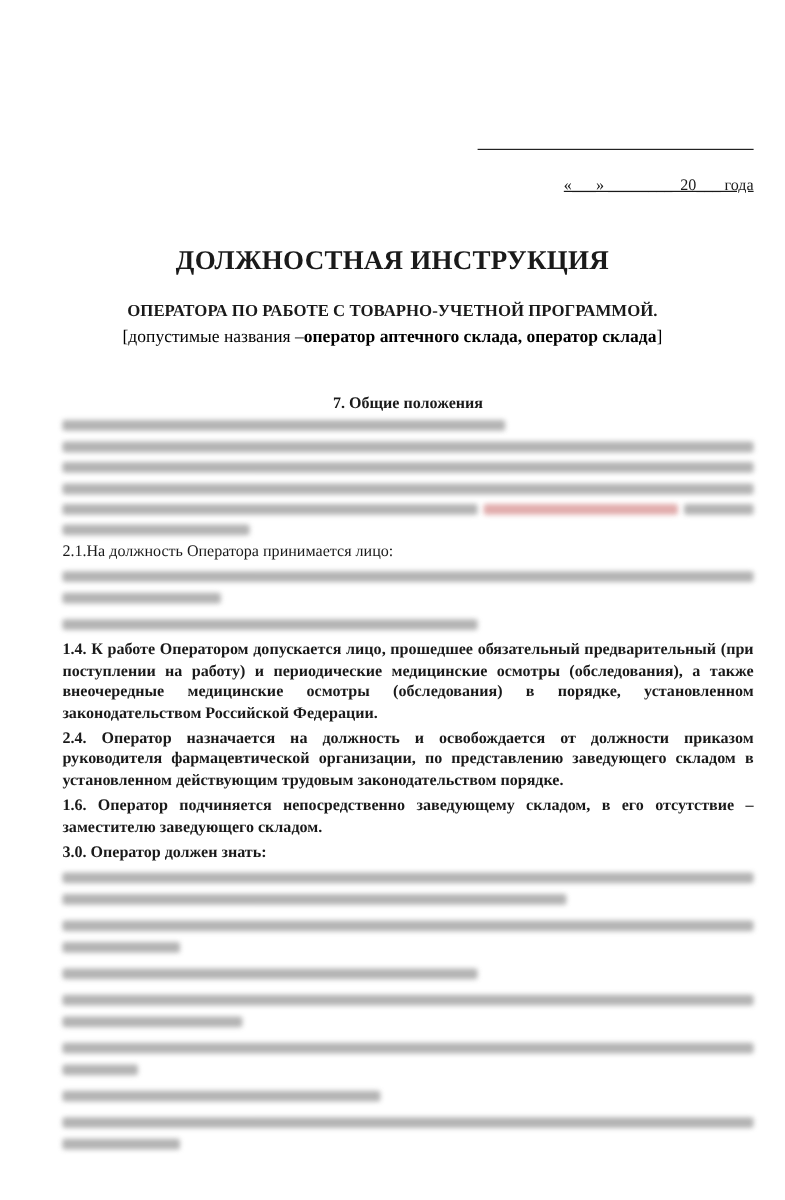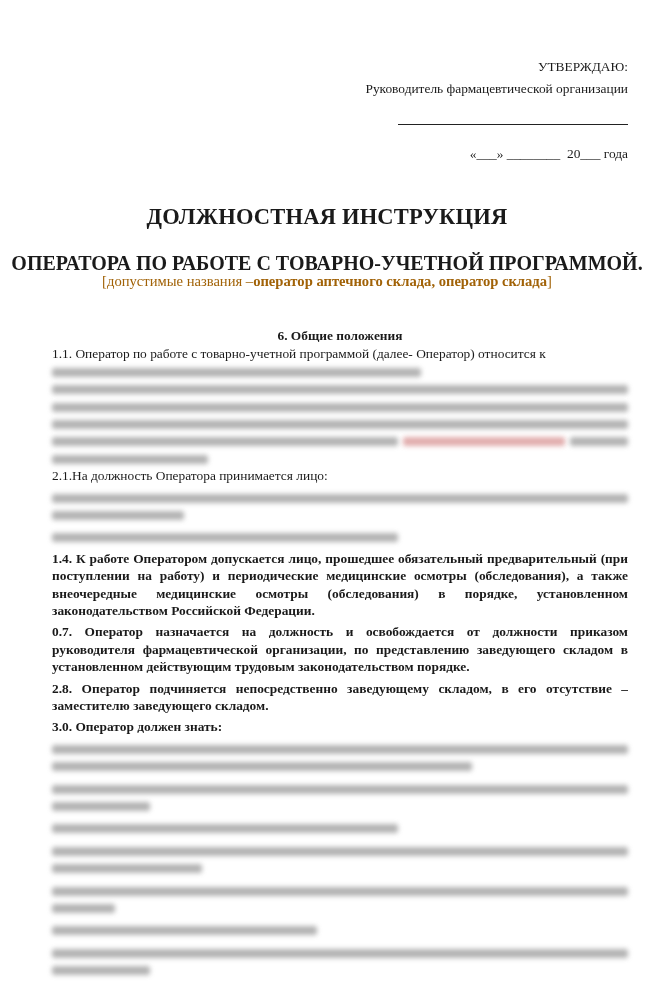--- a/index.html
+++ b/index.html
@@ -3,57 +3,52 @@
 <meta charset="utf-8">
 <style>
   html, body { margin: 0; padding: 0; background: #ffffff; }
   body { width: 654px; height: 1000px; position: relative; overflow: hidden;
          font-family: "Liberation Serif", "DejaVu Serif", serif; color: #1a1a1a; }
   .page { position: absolute; left: 0; top: 0; width: 654px; height: 1000px; }
 
   .approve { position: absolute; right: 26px; top: 56px; text-align: right; font-size: 13.4px; line-height: 22px; }
   .approve .line { display: block; }
   .sign-line { position: absolute; right: 26px; top: 124px; width: 230px; border-bottom: 1px solid #222; height: 0; }
-  .date-line { position: absolute; right: 26px; top: 146px; font-size: 13.4px; white-space: pre; }
+  .date-line { position: absolute; right: 26px; top: 146px; font-size: 13.4px; white-space: pre; text-decoration: underline; }
 
   .title { position: absolute; left: 0; width: 654px; top: 204px; text-align: center; font-weight: bold; font-size: 22.5px; letter-spacing: 0.2px; }
-  .subtitle { position: absolute; left: 0; width: 654px; top: 252px; text-align: center; font-weight: bold; font-size: 20px; }
-  .altnames { position: absolute; left: 0; width: 654px; top: 273px; text-align: center; font-size: 14.6px; color: #a16207; }
+  .subtitle { position: absolute; left: 0; width: 654px; top: 252px; text-align: center; font-weight: bold; font-size: 14px; }
+  .altnames { position: absolute; left: 0; width: 654px; top: 273px; text-align: center; font-size: 14.6px; color: #000000; }
   .altnames .bold { font-weight: bold; }
 
   .body { position: absolute; left: 52px; width: 576px; top: 327px; font-size: 13.4px; line-height: 17.4px; }
   .section-title { text-align: center; font-weight: bold; margin-bottom: 1px; }
   .para { text-align: justify; margin: 0; }
   .para.gap { margin-top: 4px; font-weight: bold; }
   .blur-line { height: 17.4px; position: relative; }
   .blur-bar { position: absolute; left: 0; top: 5px; height: 9px; background: #9a9a9a; filter: blur(2.4px); opacity: 0.75; border-radius: 2px; }
   .blur-seg { position: absolute; top: 5px; height: 9px; filter: blur(2.4px); border-radius: 2px; }
 </style>
 </head>
 <body>
 
 <div class="page">
 
-  <div class="approve">
-    <span class="line">УТВЕРЖДАЮ:</span>
-    <span class="line">Руководитель фармацевтической организации</span>
-  </div>
   <div class="sign-line"></div>
   <div class="date-line">«___» ________  20___ года</div>
 
   <div class="title">ДОЛЖНОСТНАЯ ИНСТРУКЦИЯ</div>
   <div class="subtitle">ОПЕРАТОРА ПО РАБОТЕ С ТОВАРНО-УЧЕТНОЙ ПРОГРАММОЙ.</div>
   <div class="altnames">
     <span>[допустимые названия –</span><span class="bold">оператор аптечного склада, оператор склада</span><span>]</span>
   </div>
 
   <div class="body">
-    <div class="section-title">6. Общие положения</div>
+    <div class="section-title">7. Общие положения</div>
 
-    <p class="para">1.1. Оператор по работе с товарно-учетной программой (далее- Оператор) относится к</p>
     <div class="blur-group">
       <div class="blur-line">
           <div class="blur-bar" style="width:64%"></div>
         </div>
     </div>
 
     <div class="blur-group">
       <div class="blur-line">
           <div class="blur-bar" style="width:100%"></div>
         </div>
@@ -80,22 +75,22 @@
         </div>
       <div class="blur-line">
           <div class="blur-bar" style="width:23%"></div>
         </div>
       <div class="blur-line" style="margin-top:5px">
           <div class="blur-bar" style="width:60%"></div>
         </div>
     </div>
 
     <p class="para gap">1.4. К работе Оператором допускается лицо, прошедшее обязательный предварительный (при поступлении на работу) и периодические медицинские осмотры (обследования), а также внеочередные медицинские осмотры (обследования) в порядке, установленном законодательством Российской Федерации.</p>
-    <p class="para gap">0.7. Оператор назначается на должность и освобождается от должности приказом руководителя фармацевтической организации, по представлению заведующего складом в установленном действующим трудовым законодательством порядке.</p>
-    <p class="para gap">2.8. Оператор подчиняется непосредственно заведующему складом, в его отсутствие – заместителю заведующего складом.</p>
+    <p class="para gap">2.4. Оператор назначается на должность и освобождается от должности приказом руководителя фармацевтической организации, по представлению заведующего складом в установленном действующим трудовым законодательством порядке.</p>
+    <p class="para gap">1.6. Оператор подчиняется непосредственно заведующему складом, в его отсутствие – заместителю заведующего складом.</p>
     <p class="para gap">3.0. Оператор должен знать:</p>
 
     <div class="blur-group">
       <div class="blur-line" style="margin-top:4px">
           <div class="blur-bar" style="width:100%"></div>
         </div>
       <div class="blur-line">
           <div class="blur-bar" style="width:73%"></div>
         </div>
       <div class="blur-line" style="margin-top:5px">

